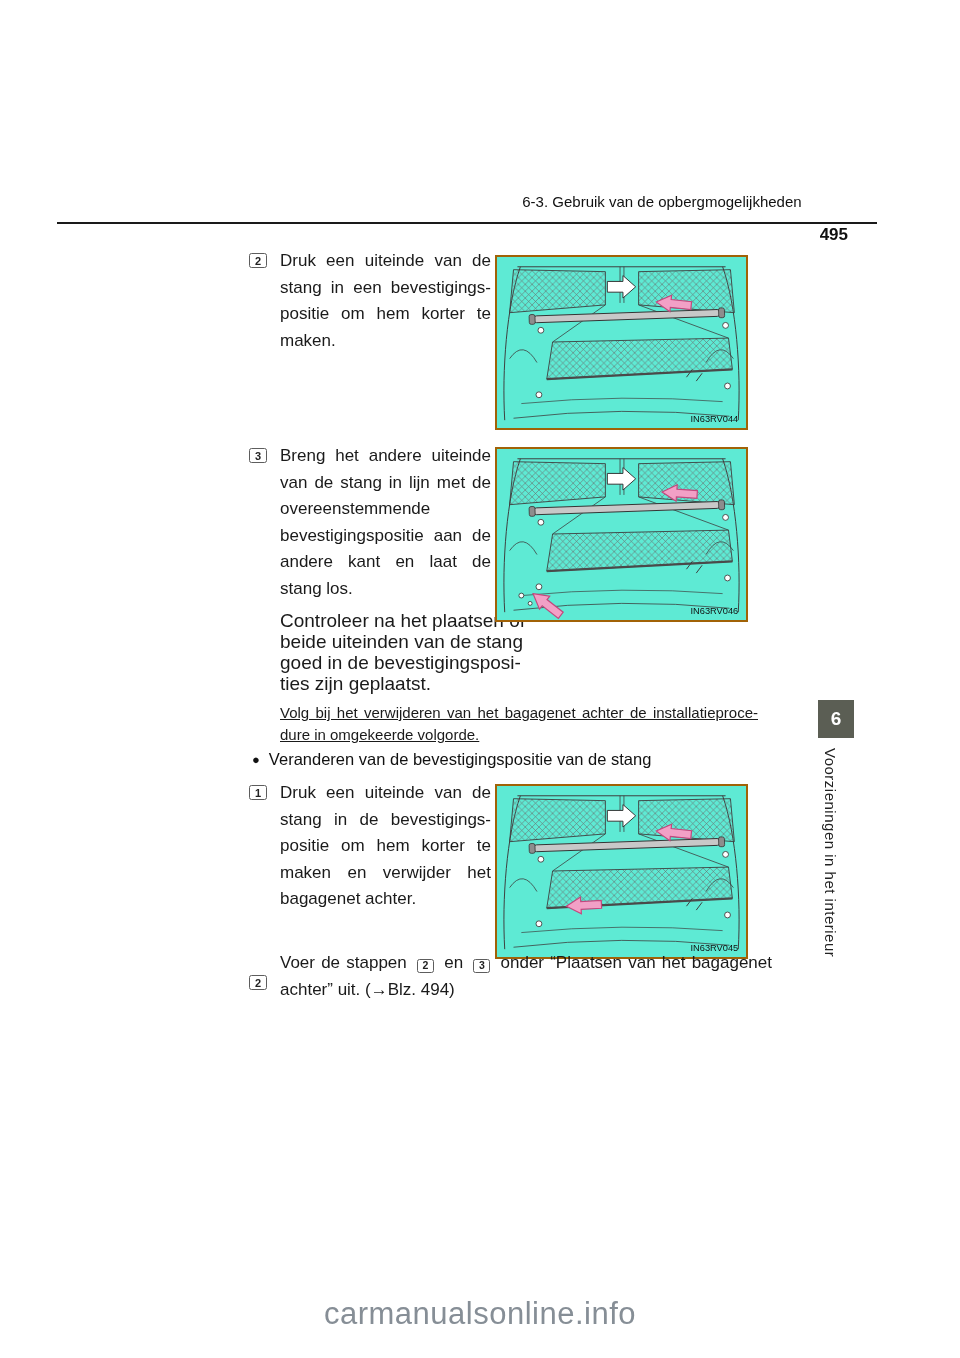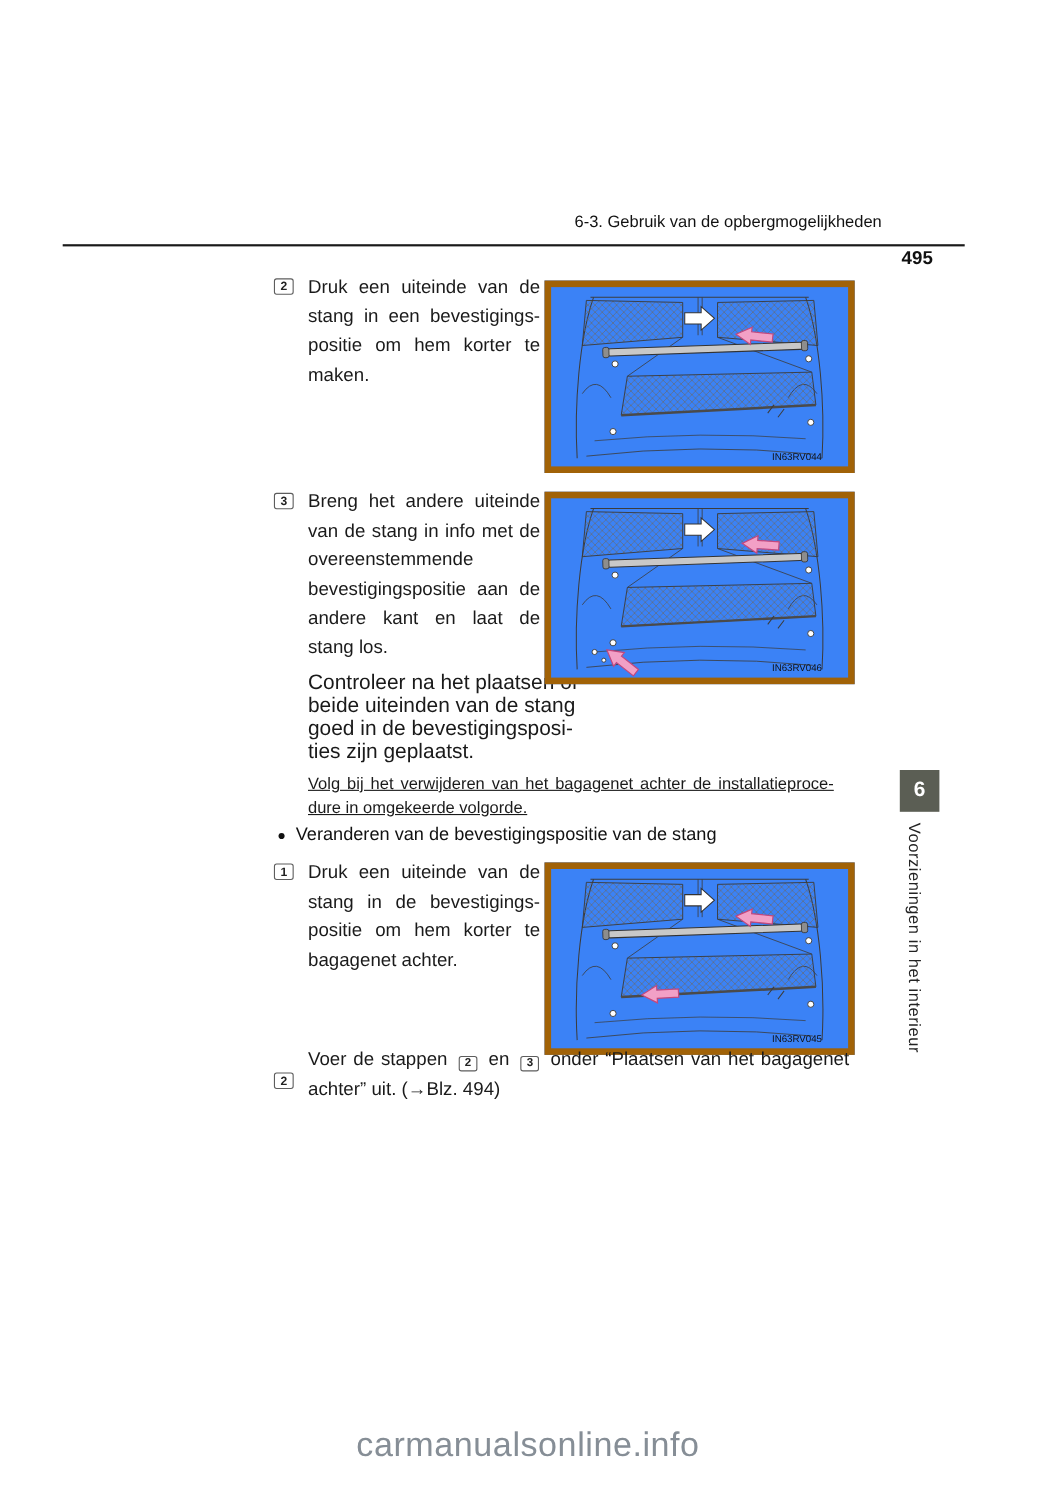--- a/index.html
+++ b/index.html
@@ -34,21 +34,21 @@
   .para     { font-size:15px;  line-height:22px; width:478px;text-decoration:underline; }
   .jline { text-align:justify; text-align-last:justify; white-space:nowrap; }
   .jline.last { text-align-last:left; }
 
   .bullet-heading { left:252px; top:750px; font-size:16.5px; display:flex; align-items:center; gap:9px; color:#111; }
   .bullet-heading .dot { font-size:13px; line-height:1; }
 
   .final-text { font-size:17px; line-height:27px; width:492px; text-align:justify; }
 
   
-  .fig { left:495px; width:282px; height:175px; border:6px solid #a16207; background:#3b82f6; }
+  .fig { left:495px; width:253px; height:175px; border:2px solid #a16207; background:#5eead4; }
   .fig svg { display:block; width:100%; height:100%; }
   .figcode { font-size:9.5px; fill:#111; font-family:"Liberation Sans", sans-serif; }
 
   
   .chapter-tab {
     left:818px; top:700px; width:36px; height:38px; background:#5b5e54; color:#fff;
     display:flex; align-items:center; justify-content:center; font-size:19px; font-weight:bold;
   }
   .chapter-vtitle {
     left:822px; top:748px; writing-mode:vertical-rl; text-orientation:mixed;
@@ -114,21 +114,21 @@
       <g transform="translate(162 46) rotate(6)">
         <polygon points="0,0 15,-8.5 15,-4 36,-4 36,4 15,4 15,8.5" fill="#f2a0c6" stroke="#c2487e" stroke-width="1.2"></polygon>
       </g>
       <text class="figcode" x="246" y="169" text-anchor="end">IN63RV044</text>
     </svg>
   </figure>
 
   <div class="abs stepnum" style="left:249px;top:448px">3</div>
   <div class="abs steptext" style="left:280px;top:443px">
       <div class="jline">Breng het andere uiteinde</div>
-      <div class="jline">van de stang in info met de</div>
+      <div class="jline">van de stang in lijn met de</div>
       <div class="jline">overeenstemmende</div>
       <div class="jline">bevestigingspositie aan de</div>
       <div class="jline">andere kant en laat de</div>
       <div class="jline last">stang los.</div>
     </div>
   <div class="abs stepnote" style="left:280px;top:610px">
       <div class="jline">Controleer na het plaatsen of</div>
       <div class="jline">beide uiteinden van de stang</div>
       <div class="jline">goed in de bevestigingsposi-</div>
       <div class="jline last">ties zijn geplaatst.</div>
@@ -189,20 +189,21 @@
   <div class="abs bullet-heading">
     <span class="dot">●</span>
     <span>Veranderen van de bevestigingspositie van de stang</span>
   </div>
 
   <div class="abs stepnum" style="left:249px;top:785px">1</div>
   <div class="abs steptext" style="left:280px;top:780px">
       <div class="jline">Druk een uiteinde van de</div>
       <div class="jline">stang in de bevestigings-</div>
       <div class="jline">positie om hem korter te</div>
+      <div class="jline">maken en verwijder het</div>
       <div class="jline last">bagagenet achter.</div>
     </div>
 
   <figure class="abs fig" style="top:784px">
     <svg viewBox="0 0 253 175">
       <defs>
         <pattern id="net3" width="7" height="7" patternUnits="userSpaceOnUse">
           <path d="M0 0 L7 7 M7 0 L0 7" stroke="#6a6a6a" stroke-width="0.6" fill="none"></path>
         </pattern>
       </defs>

